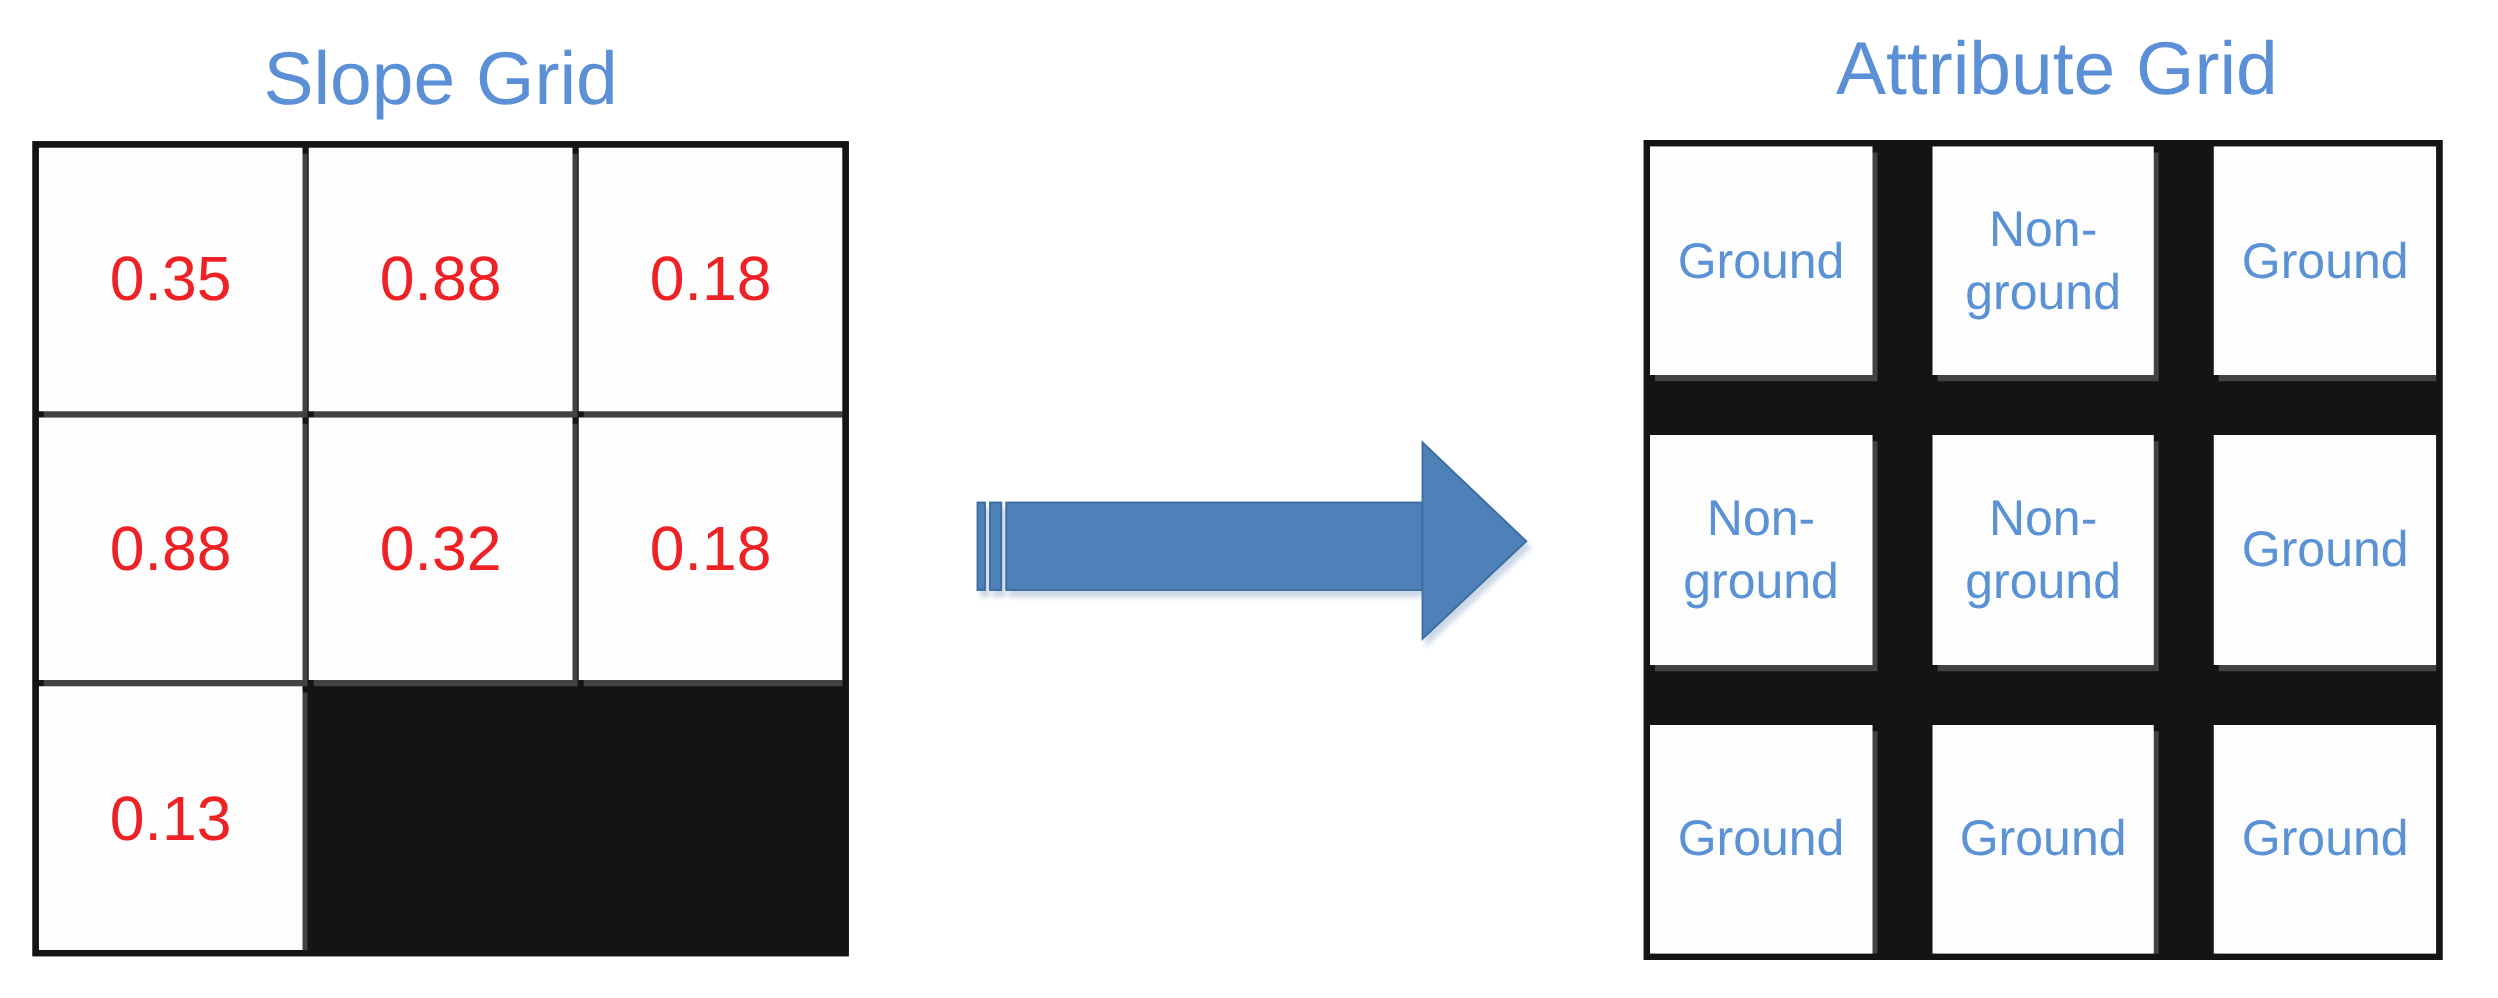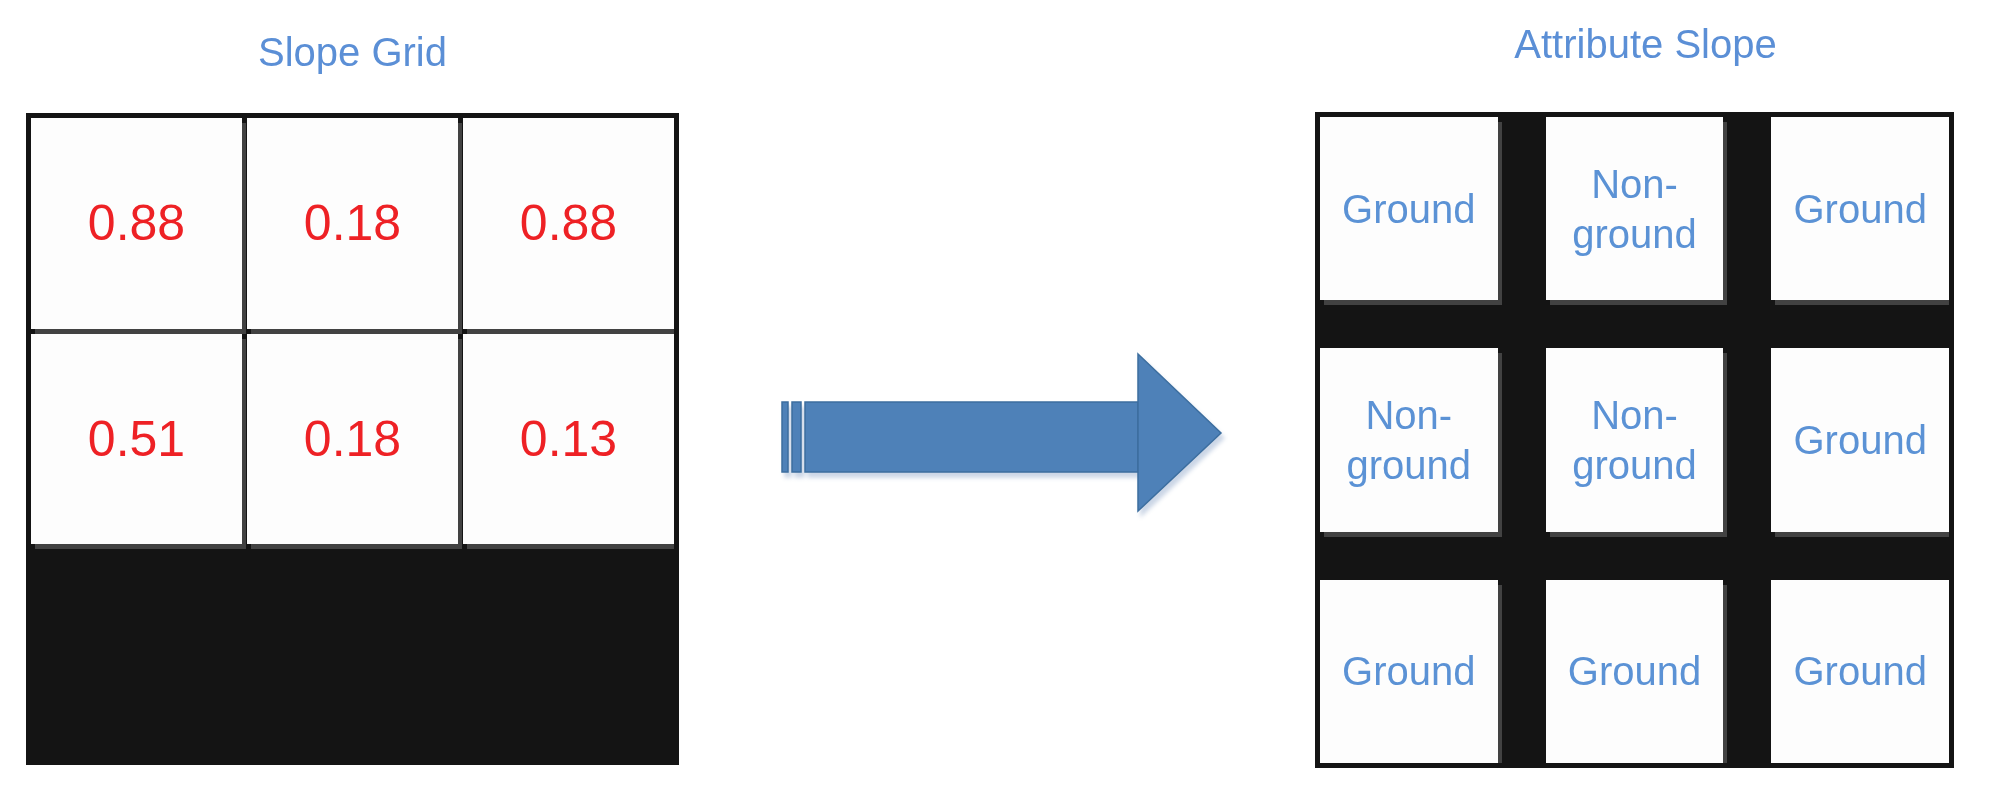--- a/index.html
+++ b/index.html
@@ -11,21 +11,21 @@
     position: relative;
     width: 1998px;
     height: 798px;
     background: #ffffff;
     font-family: "Liberation Sans", sans-serif;
     overflow: hidden;
   }
   .grid-title {
     position: absolute;
     text-align: center;
-    font-size: 40px;
+    font-size: 60px;
     line-height: 1.1;
     color: var(--title-blue, #5b8fd6);
     letter-spacing: 0px;
   }
   .slope-title  { left: 26px;  width: 653px; top: 30px; }
   .attr-title   { left: 1315px; width: 661px; top: 22px; }
 
   .grid {
     position: absolute;
     box-sizing: border-box;
@@ -74,36 +74,37 @@
   }
 </style>
 </head>
 <body>
 
 <div class="canvas">
 
   <div class="grid-title slope-title">Slope Grid</div>
 
   <div class="grid slope-grid">
+    <div class="cell">0.35</div>
     <div class="cell">0.88</div>
     <div class="cell">0.18</div>
     <div class="cell">0.88</div>
-    <div class="cell">0.51</div>
+    <div class="cell">0.32</div>
     <div class="cell">0.18</div>
     <div class="cell">0.13</div>
   </div>
 
   <svg class="arrow-svg" viewBox="0 0 450 172" aria-hidden="true">
     <rect class="arrow-shape" x="2" y="52" width="6" height="70"></rect>
     <rect class="arrow-shape" x="12" y="52" width="9" height="70"></rect>
     <rect class="arrow-shape" x="25" y="52" width="333" height="70"></rect>
     <polygon class="arrow-shape" points="358,4 441,83 358,161"></polygon>
   </svg>
 
-  <div class="grid-title attr-title">Attribute Slope</div>
+  <div class="grid-title attr-title">Attribute Grid</div>
 
   <div class="grid attr-grid">
     <div class="cell">Ground</div>
     <div class="cell">Non-
 ground</div>
     <div class="cell">Ground</div>
     <div class="cell">Non-
 ground</div>
     <div class="cell">Non-
 ground</div>

